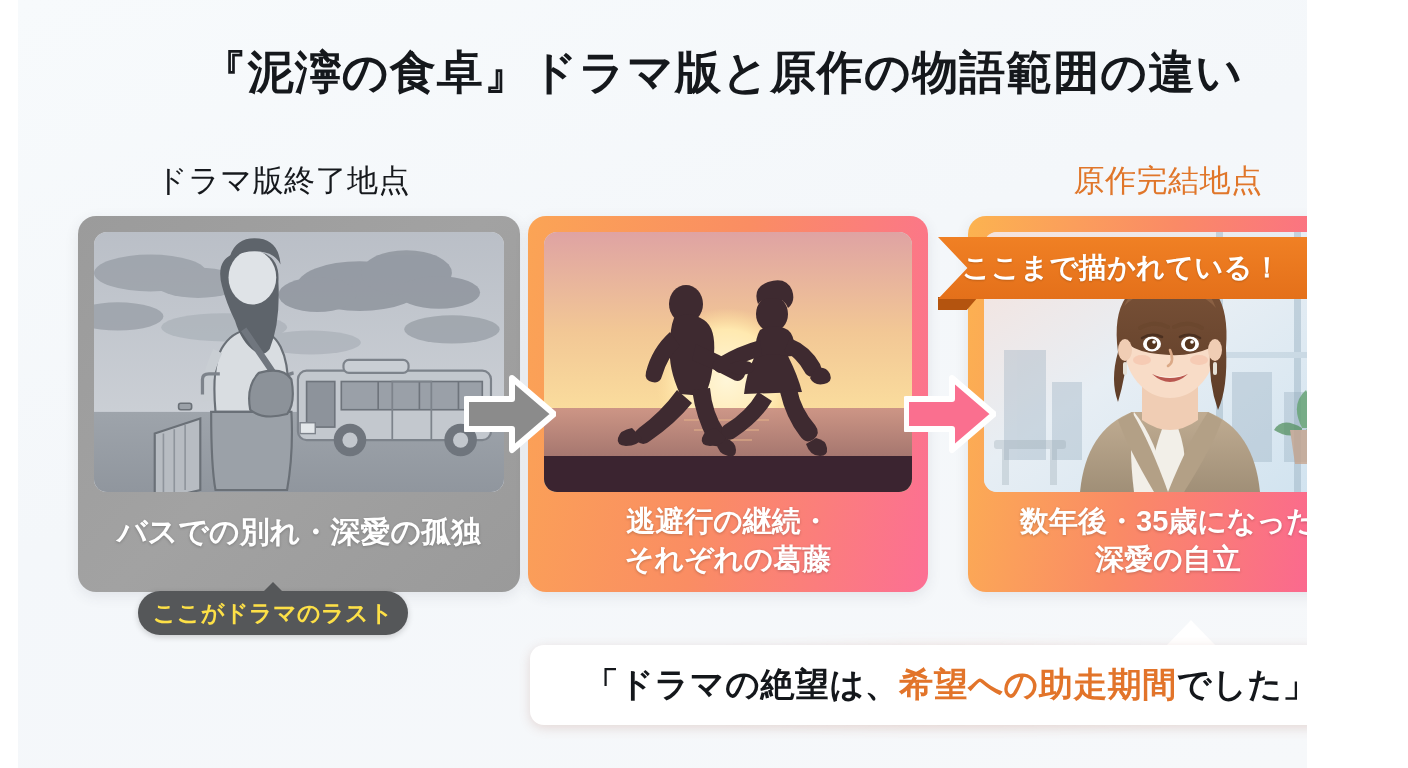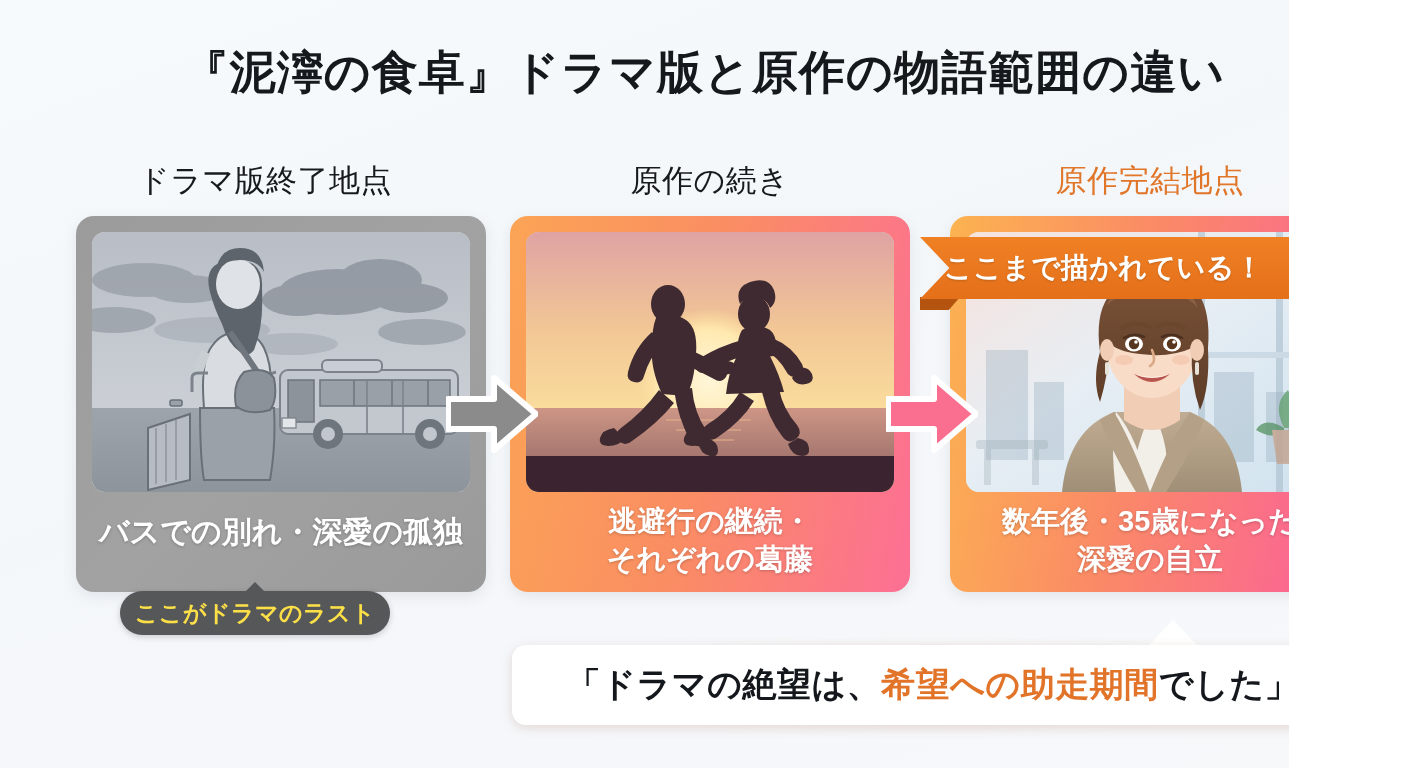--- a/index.html
+++ b/index.html
@@ -13,20 +13,21 @@
     overflow: hidden;
     font-family: "Liberation Sans", "DejaVu Sans", sans-serif;
   }
 
   .stage {
     position: relative;
     width: 1289px;
     height: 768px;
     background: linear-gradient(160deg, #f7fafc 0%, #f4f7fa 45%, #f6f8fa 100%);
     overflow: hidden;
+    margin-left: 18px;
   }
 
   
   .title {
     position: absolute;
     top: 42px;
     left: 0;
     width: 1408px;
     text-align: center;
     font-size: 46px;
@@ -53,21 +54,21 @@
   
   .card {
     position: absolute;
     top: 216px;
     width: 410px;
     height: 376px;
     border-radius: 18px;
     box-shadow: 0 4px 14px rgba(60,60,80,0.10);
     overflow: visible;
   }
-  .card.c1 { left: 76px;  width: 410px; background: linear-gradient(135deg,#9b9b9b 0%, #a2a2a2 50%, #9a9a9a 100%); }
+  .card.c1 { left: 60px;  width: 410px; background: linear-gradient(135deg,#9b9b9b 0%, #a2a2a2 50%, #9a9a9a 100%); padding-left: 32px; }
   .card.c2 { left: 510px; width: 400px; background: linear-gradient(100deg,#fba455 0%, #fa8d63 48%, #fc6f94 100%); }
   .card.c3 { left: 950px; width: 400px; background: linear-gradient(100deg,#fcb350 0%, #fa8a66 45%, #fb5f9b 100%); }
 
   .thumb {
     position: absolute;
     left: 16px;
     top: 16px;
     width: calc(100% - 32px);
     height: 260px;
     border-radius: 13px;
@@ -213,21 +214,20 @@
   .quote-text .hl { color: #e2742a; }
 </style>
 </head>
 <body>
 
 <div class="stage">
 
   <div class="title">『泥濘の食卓』ドラマ版と原作の物語範囲の違い</div>
 
   <div class="col-head c1">ドラマ版終了地点</div>
-  <div class="col-head c2">原作の続き</div>
   <div class="col-head c3">原作完結地点</div>
 
   <div class="card c1">
     <div class="thumb">
       <svg viewBox="0 0 378 260" preserveAspectRatio="xMidYMid slice">
         <defs>
           <linearGradient id="g1sky" x1="0" y1="0" x2="0" y2="1">
             <stop offset="0%" stop-color="#b9bec6"></stop>
             <stop offset="100%" stop-color="#d3d7dc"></stop>
           </linearGradient>

